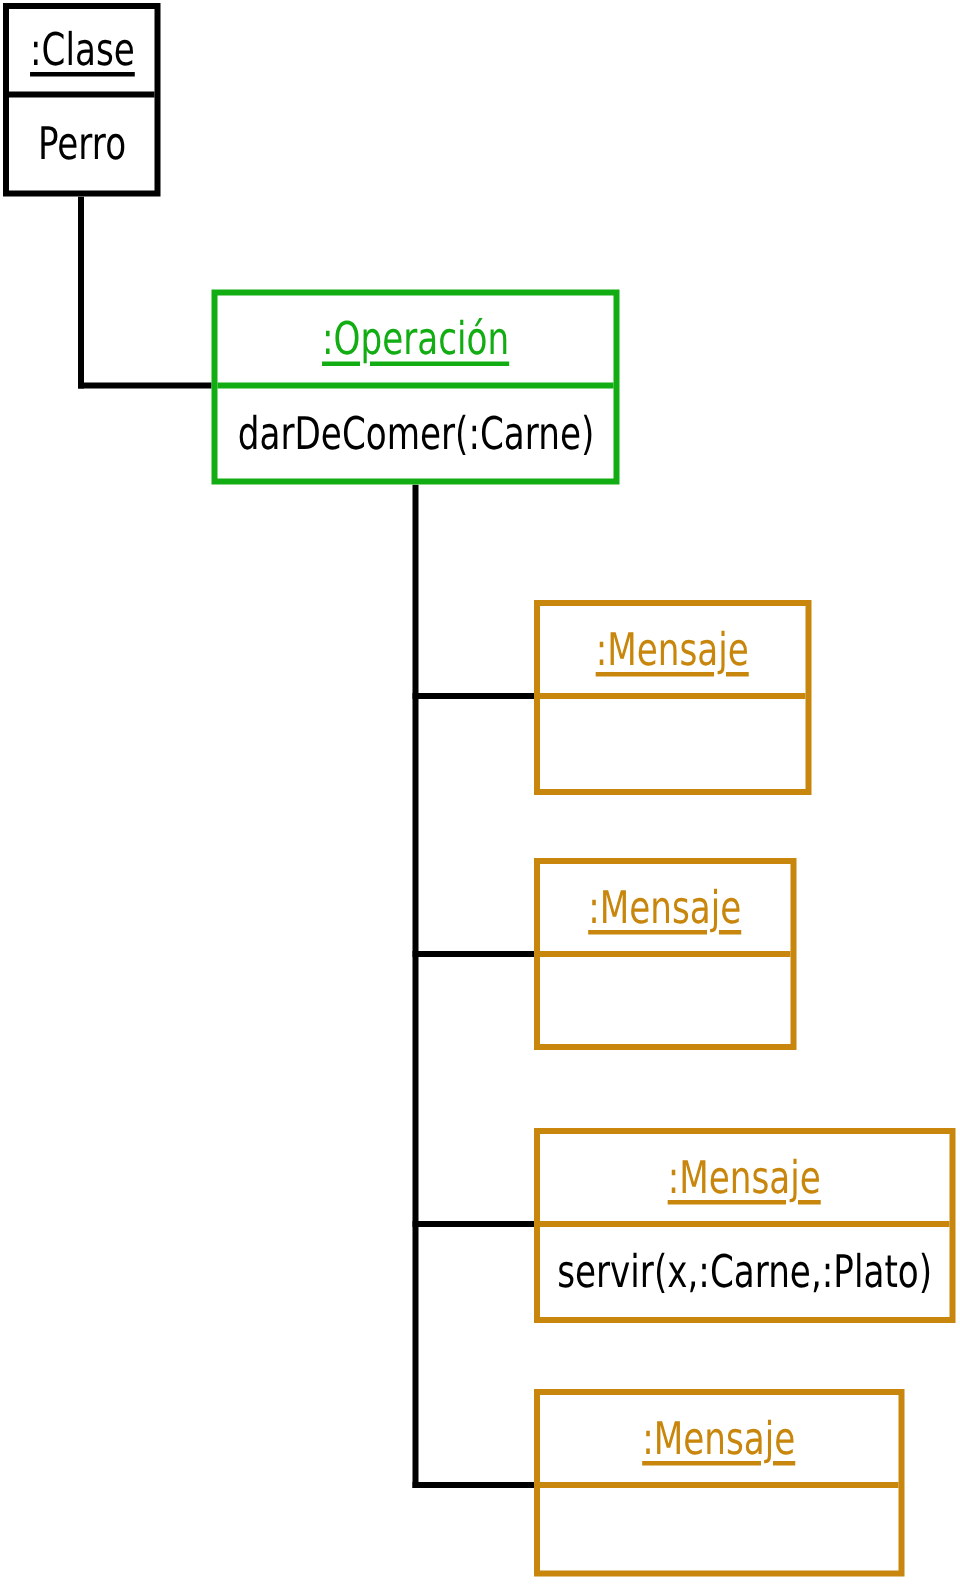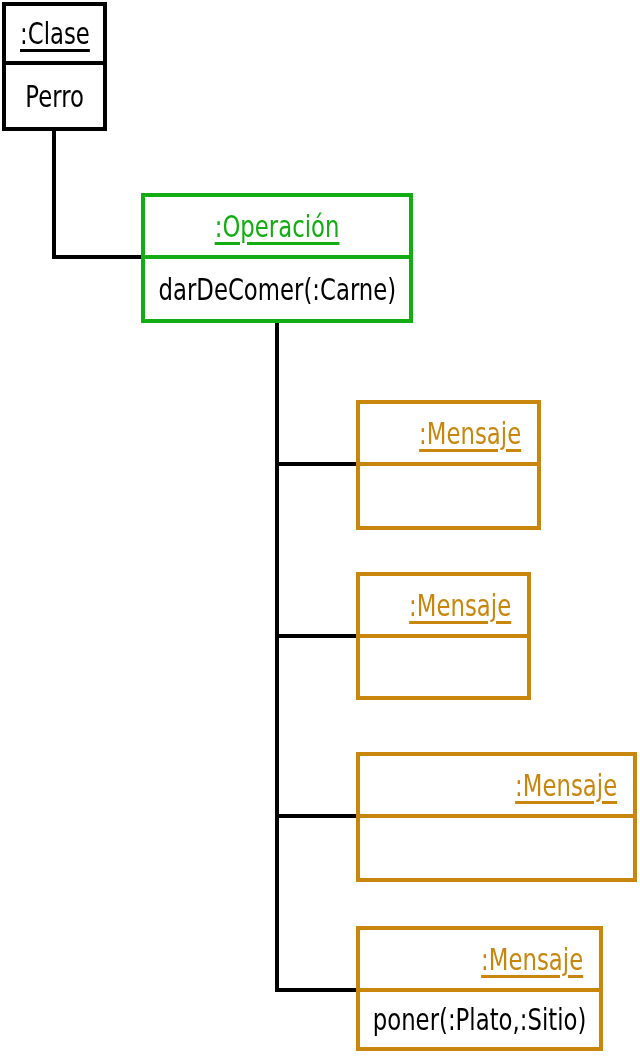--- a/index.html
+++ b/index.html
@@ -44,21 +44,21 @@
   .title .txt {
     text-decoration:underline;
     text-decoration-thickness:3px;
     text-underline-offset:5px;
   }
   .c-clase, .c-clase .title { border-color:var(--clase); }
   .c-clase .title { color:var(--clase); }
   .c-op, .c-op .title { border-color:var(--operacion); }
   .c-op .title { color:var(--operacion); }
   .c-msg, .c-msg .title { border-color:var(--mensaje); }
-  .c-msg .title { color:var(--mensaje);justify-content:flex-end; }
+  .c-msg .title { color:var(--mensaje); }
   .line { position:absolute; background:var(--line); }
 </style>
 </head>
 <body>
 
 <div class="canvas">
 
   <div class="line" style="left:52px; top:131px; width:4px; height:128px;"></div>
   <div class="line" style="left:52px; top:255px; width:93px; height:4px;"></div>
   <div class="line" style="left:275px; top:323px; width:4px; height:669px;"></div>
@@ -94,24 +94,24 @@
   <div class="box c-msg" style="left:356px; top:572px; width:175px; height:128px;">
     <div class="title" style="height:62px;">
       <span class="txt">:Mensaje</span>
     </div>
   </div>
 
   <div class="box c-msg" style="left:356px; top:752px; width:281px; height:130px;">
     <div class="title" style="height:62px;">
       <span class="txt">:Mensaje</span>
     </div>
+    <div class="bodyc">
+      <span class="txt">servir(x,:Carne,:Plato)</span>
+    </div>
   </div>
 
   <div class="box c-msg" style="left:356px; top:926px; width:247px; height:125px;">
     <div class="title" style="height:62px;">
       <span class="txt">:Mensaje</span>
     </div>
-    <div class="bodyc">
-      <span class="txt">poner(:Plato,:Sitio)</span>
-    </div>
   </div>
 
 </div>
 
 </body></html>

